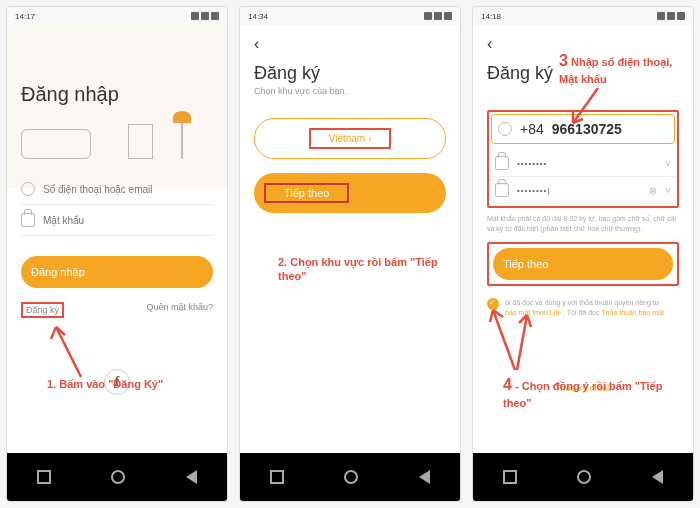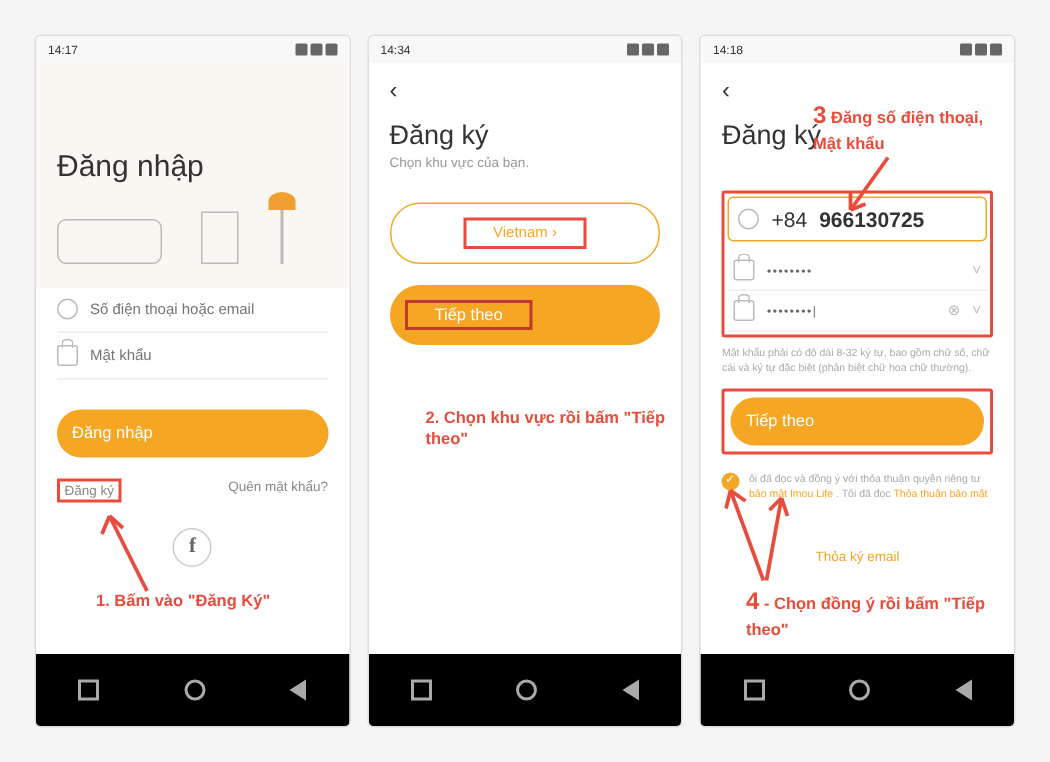--- a/index.html
+++ b/index.html
@@ -1,17 +1,17 @@
 <!DOCTYPE html>
 <html><head>
 <meta charset="utf-8">
 <style>
 *{margin:0;padding:0;box-sizing:border-box;font-family:Arial,sans-serif}
 body{background:#f5f5f5;width:700px;height:508px;overflow:hidden}
-.container{display:flex;gap:11px;padding:23px;height:100%}
+.container{display:flex;gap:11px;padding:6px;height:100%}
 .phone{flex:1;background:#fff;border:1px solid #ddd;border-radius:4px;display:flex;flex-direction:column;position:relative;overflow:hidden}
 .status-bar{height:18px;background:#f8f8f8;display:flex;justify-content:space-between;align-items:center;padding:0 8px;font-size:8px;color:#333}
 .status-bar .icons{display:flex;gap:2px;align-items:center}
 .status-bar .icon-box{width:8px;height:8px;background:#666;border-radius:1px}
 .content{flex:1;padding:0 14px;position:relative}
 .nav-bar{height:48px;background:#000;display:flex;justify-content:space-around;align-items:center}
 .nav-btn{width:14px;height:14px}
 .nav-square{border:2px solid #aaa}
 .nav-circle{border:2px solid #aaa;border-radius:50%}
 .nav-tri{width:0;height:0;border-top:7px solid transparent;border-bottom:7px solid transparent;border-right:11px solid #aaa}
@@ -140,21 +140,21 @@
           <div class="icon-box"></div>
           <div class="icon-box"></div>
         </div>
   </div>
   <div class="content">
     <div class="back-arrow">‹</div>
     <div style="display:flex;align-items:flex-start;gap:6px">
       <div class="reg-title">Đăng ký</div>
     </div>
     <div class="annot" style="right:4px;top:26px;width:130px;text-align:left">
-      <span class="annot-num">3</span>&nbsp;<span>Đăng số điện thoại, Mật khẩu</span>
+      <span class="annot-num">3</span>&nbsp;<span>Nhập số điện thoại, Mật khẩu</span>
     </div>
     <svg class="arrow-svg" style="left:90px;top:58px;width:50px;height:50px" viewBox="0 0 50 50">
       <path d="M35 5 L10 40" stroke="#e74c3c" stroke-width="2.5" fill="none"></path>
       <path d="M10 40 L10 28 M10 40 L20 36" stroke="#e74c3c" stroke-width="2.5" fill="none"></path>
     </svg>
     <div class="red-wrap" style="margin-top:24px;padding:2px">
       <div class="orange-wrap" style="margin-bottom:6px">
         <div class="input-row" style="border:none;padding:2px 0">
           <div class="input-icon"></div>
           <span style="font-size:14px;color:#333">+84</span>

